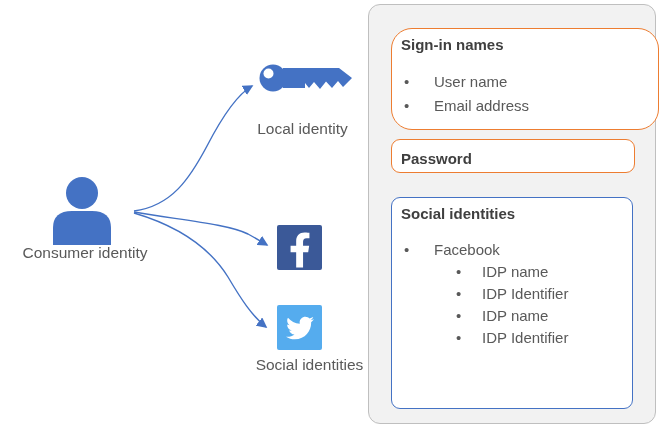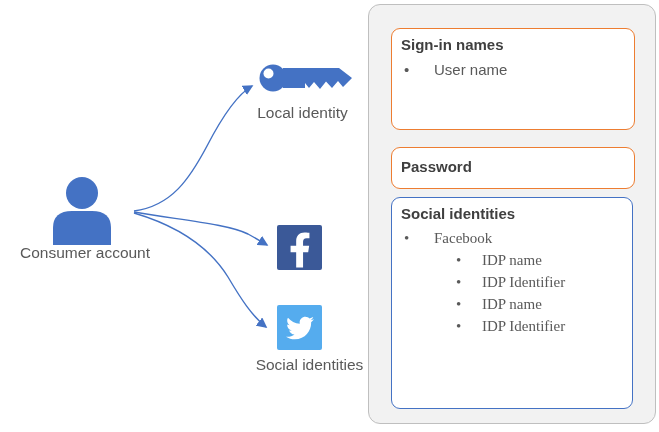--- a/index.html
+++ b/index.html
@@ -39,34 +39,34 @@
   .panel{
     position:absolute;left:368px;top:4px;width:288px;height:420px;
     background:var(--panel-fill);border:1px solid var(--panel-border);
     border-radius:12px;box-sizing:border-box;
   }
   .box{
     position:absolute;background:#ffffff;border-radius:9px;box-sizing:border-box;
   }
   .box.orange{border:1.5px solid var(--orange-border);}
   .box.blue{border:1.5px solid var(--primary-blue);}
-  .box-signin{left:22px;top:23px;width:244px;height:102px;}
-  .box-password{left:22px;top:142px;width:244px;height:42px;}
+  .box-signin{left:22px;top:23px;width:268px;height:102px;border-radius:21px;}
+  .box-password{left:22px;top:134px;width:244px;height:34px;}
   .box-social{left:22px;top:192px;width:242px;height:212px;}
   .box-title{
     font-size:15px;font-weight:700;color:var(--title-dark);
     margin:7px 0 0 9px;line-height:18px;
   }
   .box-password .box-title{margin-top:10px;}
-  .box ul{list-style:none;margin:4px 0 0 0;padding:0;}
+  .box ul{list-style:none;margin:16px 0 0 0;padding:0;}
   .box li{
     position:relative;font-size:15px;color:var(--text-gray);
     line-height:24px;height:24px;padding-left:42px;white-space:nowrap;
   }
-  .box-social li{line-height:22px;height:22px;font-family:Liberation Serif, serif;}
+  .box-social li{line-height:22px;height:22px;}
   .box li::before{content:"\2022";position:absolute;left:12px;color:var(--text-gray);}
   .box-social li.l2{padding-left:90px;}
   .box-social li.l2::before{left:64px;}
 </style>
 </head>
 <body>
 
 <div class="canvas">
 
   <svg class="arrows-layer" viewBox="0 0 659 432" aria-hidden="true">
@@ -77,48 +77,49 @@
     </defs>
     <path class="connector" d="M134 211 C 172 206, 190 178, 207 146 C 222 117, 238 94, 252 86" marker-end="url(#ah)"></path>
     <path class="connector" d="M134 212 C 180 220, 228 224, 248 234 C 257 239, 262 242, 267 245" marker-end="url(#ah)"></path>
     <path class="connector" d="M134 213 C 178 226, 210 248, 228 277 C 241 299, 252 316, 266 327" marker-end="url(#ah)"></path>
   </svg>
 
   <svg class="abs" style="left:49px;top:175px" width="66" height="70" viewBox="0 0 66 70">
     <circle cx="33" cy="18" r="16" class="fill-primary"></circle>
     <path d="M4 70 V53 Q4 36 23 36 H43 Q62 36 62 53 V70 Z" class="fill-primary"></path>
   </svg>
-  <div class="icon-label" style="left:5px;top:244px;width:160px">Consumer account</div>
+  <div class="icon-label" style="left:5px;top:244px;width:160px">Consumer identity</div>
 
   <svg class="abs" style="left:253px;top:60px" width="100" height="36" viewBox="0 0 100 36">
     <circle cx="20" cy="18" r="13.5" class="fill-primary"></circle>
     <path d="M30 8 L86 8 L99 18 L90 27 L85 21 L79 28 L73 21.5 L67 29 L61 22 L56 28 L52 23 L52 28 L30 28 Z" class="fill-primary"></path>
     <circle cx="15.5" cy="13.5" r="5" class="fill-white"></circle>
   </svg>
-  <div class="icon-label" style="left:245px;top:104px;width:115px">Local identity</div>
+  <div class="icon-label" style="left:245px;top:120px;width:115px">Local identity</div>
 
   <div class="badge fb" style="left:277px;top:225px">
     <svg width="22" height="40" viewBox="0 0 320 512">
       <path class="fill-white" d="M279.14 288l14.22-92.66h-88.91v-60.13c0-25.35 12.42-50.06 52.24-50.06h40.42V6.26S260.43 0 225.36 0c-73.22 0-121.08 44.38-121.08 124.72v70.62H22.89V288h81.39v224h100.17V288z"></path>
     </svg>
   </div>
 
   <div class="badge tw" style="left:277px;top:305px">
     <svg width="32" height="28" viewBox="0 0 512 512">
       <path class="fill-white" d="M459.37 151.716c.325 4.548.325 9.097.325 13.645 0 138.72-105.583 298.558-298.558 298.558-59.452 0-114.68-17.219-161.137-47.106 8.447.974 16.568 1.299 25.34 1.299 49.055 0 94.213-16.568 130.274-44.832-46.132-.975-84.792-31.188-98.112-72.772 6.498.974 12.995 1.624 19.818 1.624 9.421 0 18.843-1.3 27.614-3.573-48.081-9.747-84.143-51.98-84.143-102.985v-1.299c13.969 7.797 30.214 12.67 47.431 13.319-28.264-18.843-46.781-51.005-46.781-87.391 0-19.492 5.197-37.36 14.294-52.954 51.655 63.675 129.3 105.258 216.365 109.807-1.624-7.797-2.599-15.918-2.599-24.04 0-57.828 46.782-104.934 104.934-104.934 30.213 0 57.502 12.67 76.67 33.137 23.715-4.548 46.456-13.32 66.599-25.34-7.798 24.366-24.366 44.833-46.132 57.827 21.117-2.273 41.584-8.122 60.426-16.243-14.292 20.791-32.161 39.308-52.628 54.253z"></path>
     </svg>
   </div>
   <div class="icon-label" style="left:232px;top:356px;width:155px">Social identities</div>
 
   <div class="panel">
 
     <div class="box orange box-signin">
       <div class="box-title">Sign-in names</div>
       <ul>
         <li>User name</li>
+        <li>Email address</li>
       </ul>
     </div>
 
     <div class="box orange box-password">
       <div class="box-title">Password</div>
     </div>
 
     <div class="box blue box-social">
       <div class="box-title">Social identities</div>
       <ul>

